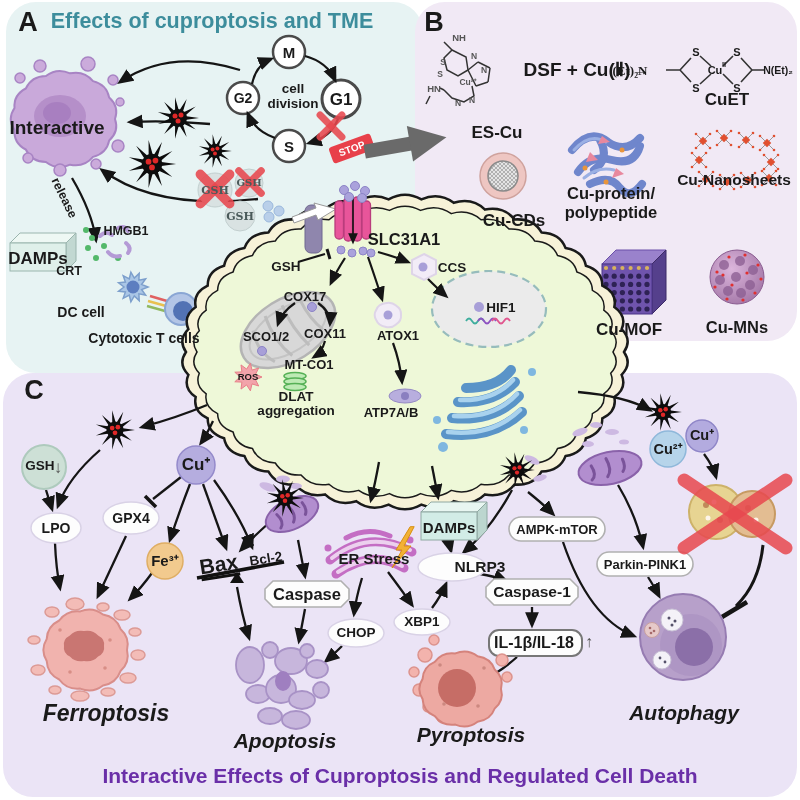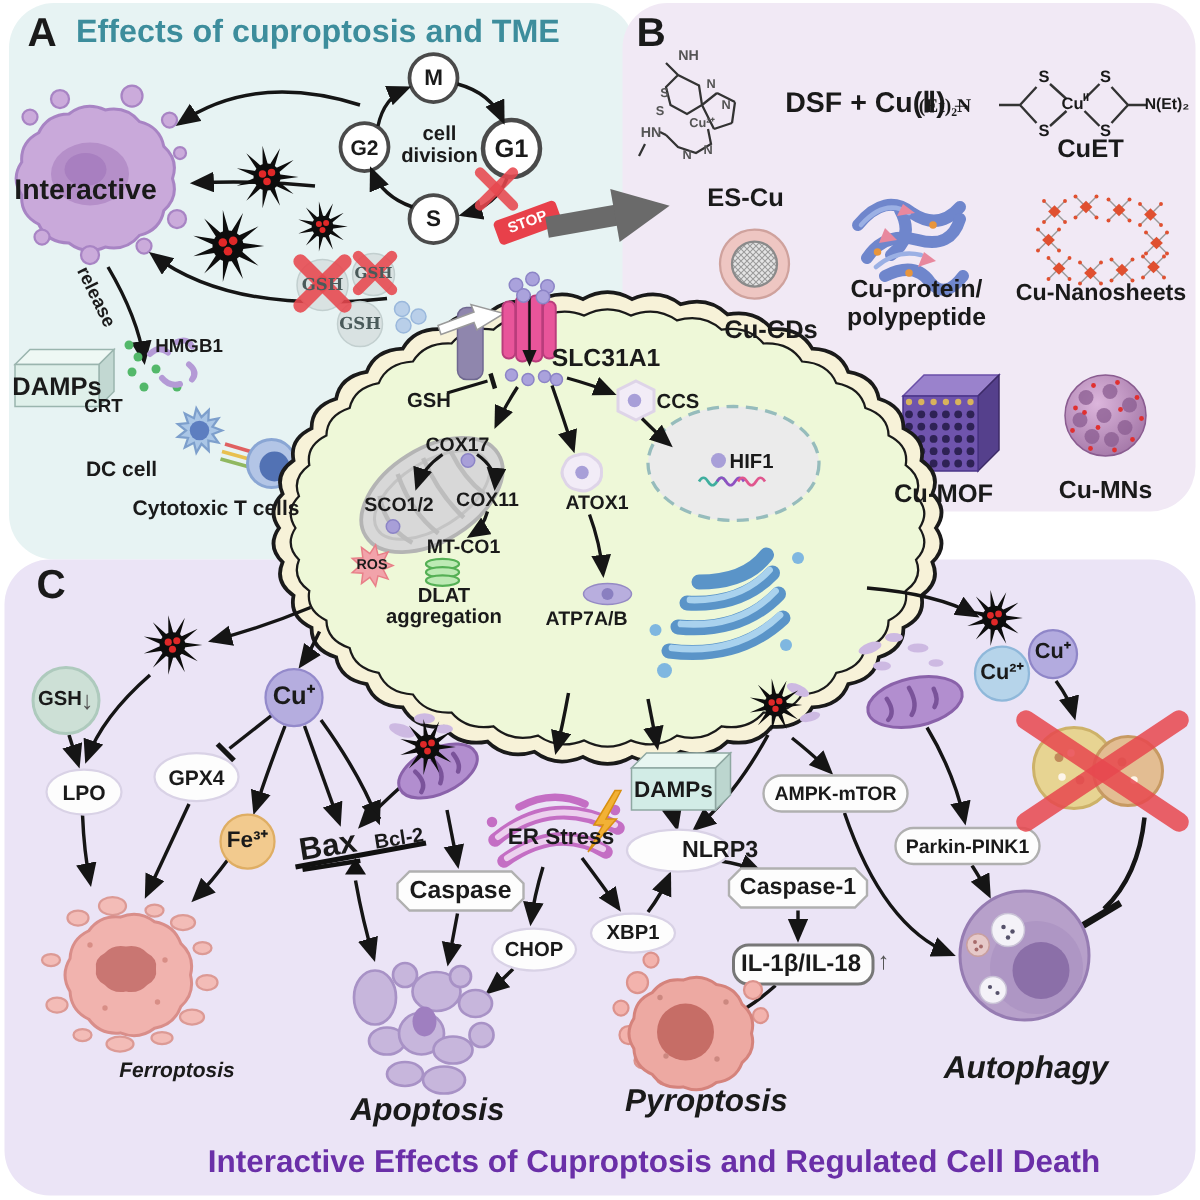--- a/index.html
+++ b/index.html
@@ -9,21 +9,21 @@
   .panelA{left:6px;top:2px;width:417px;height:371px;background:var(--panel-a-bg,#e7f3f3);}
   .panelB{left:415px;top:2px;width:382px;height:339px;background:var(--panel-b-bg,#f1e9f5);}
   .panelC{left:3px;top:373px;width:794px;height:424px;background:var(--panel-c-bg,#ebe4f6);}
   svg#art{position:absolute;left:0;top:0;z-index:2;}
   #labels{position:absolute;left:0;top:0;width:800px;height:800px;z-index:3;pointer-events:none;}
   .lb{position:absolute;transform:translate(-50%,-50%);white-space:nowrap;font-weight:bold;
       color:#1a1a1a;line-height:1;}
   .it{font-style:italic;}
   .titleA{color:var(--title-a,#3d8d9c);}
   .titleB{color:var(--title-b,#7a5276);}
-  .footerT{color:var(--footer,#6a2fa8);margin-left:36px;}
+  .footerT{color:var(--footer,#6a2fa8);}
   .white{color:#fff;}
   .serif{font-family:"DejaVu Serif",serif;color:#4a5a5a;}
   .gray{color:#555;}
   .rot-stop{transform:translate(-50%,-50%) rotate(-20deg);}
   .rot-release{transform:translate(-50%,-50%) rotate(64deg);}
   .rot-bax{transform:translate(-50%,-50%) rotate(-9deg);}
   .und{border-bottom:3px solid #111;padding-bottom:1px;}
 </style>
 </head>
 <body>
@@ -744,21 +744,21 @@
     <span class="lb gray" style="left:440px;top:74px;font-size:8.5px;">S</span>
     <span class="lb gray" style="left:468px;top:82px;font-size:8.5px;">Cu²⁺</span>
     <span class="lb gray" style="left:474px;top:56px;font-size:8.5px;">N</span>
     <span class="lb gray" style="left:484px;top:70px;font-size:8.5px;">N</span>
     <span class="lb gray" style="left:458px;top:103px;font-size:8.5px;">N</span>
     <span class="lb gray" style="left:472px;top:100px;font-size:8.5px;">N</span>
     <span class="lb" style="left:497px;top:132px;font-size:17px;text-align:right;">ES-Cu</span>
     <span class="lb" style="left:514px;top:220px;font-size:17px;">Cu-CDs</span>
     <span class="lb" style="left:611px;top:193px;font-size:16.5px;">Cu-protein/</span>
     <span class="lb" style="left:611px;top:212px;font-size:16.5px;">polypeptide</span>
-    <span class="lb" style="left:734px;top:196px;font-size:15.5px;text-align:center;">Cu-Nanosheets</span>
+    <span class="lb" style="left:734px;top:180px;font-size:15.5px;text-align:center;">Cu-Nanosheets</span>
     <span class="lb" style="left:629px;top:329px;font-size:17px;">Cu-MOF</span>
     <span class="lb" style="left:737px;top:327px;font-size:16.5px;">Cu-MNs</span>
 
     <span class="lb" style="left:404px;top:239px;font-size:16.5px;">SLC31A1</span>
     <span class="lb" style="left:286px;top:267px;font-size:13.5px;">GSH</span>
     <span class="lb" style="left:305px;top:296px;font-size:13px;">COX17</span>
     <span class="lb" style="left:266px;top:336px;font-size:13px;">SCO1/2</span>
     <span class="lb" style="left:325px;top:333px;font-size:13px;">COX11</span>
     <span class="lb" style="left:309px;top:364px;font-size:13px;">MT-CO1</span>
     <span class="lb" style="left:248px;top:377px;font-size:9.5px;">ROS</span>
@@ -784,19 +784,19 @@
     <span class="lb" style="left:422px;top:622px;font-size:13.5px;">XBP1</span>
     <span class="lb" style="left:449px;top:527px;font-size:15px;">DAMPs</span>
     <span class="lb" style="left:480px;top:567px;font-size:15.5px;">NLRP3</span>
     <span class="lb" style="left:557px;top:529px;font-size:13px;">AMPK-mTOR</span>
     <span class="lb" style="left:532px;top:592px;font-size:15.5px;">Caspase-1</span>
     <span class="lb" style="left:534px;top:643px;font-size:16px;">IL-1β/IL-18</span>
     <span class="lb gray" style="left:589px;top:642px;font-size:16px;">↑</span>
     <span class="lb" style="left:645px;top:564px;font-size:13px;">Parkin-PINK1</span>
     <span class="lb" style="left:668px;top:449px;font-size:14.5px;">Cu²⁺</span>
     <span class="lb" style="left:702px;top:435px;font-size:14.5px;">Cu⁺</span>
-    <span class="lb it" style="left:106px;top:713px;font-size:14px;margin-left:12px;">Ferroptosis</span>
+    <span class="lb it" style="left:106px;top:713px;font-size:23px;">Ferroptosis</span>
     <span class="lb it" style="left:285px;top:740px;font-size:21px;">Apoptosis</span>
     <span class="lb it" style="left:471px;top:734px;font-size:21px;">Pyroptosis</span>
     <span class="lb it" style="left:684px;top:712px;font-size:21px;">Autophagy</span>
     <span class="lb footerT" style="left:400px;top:775px;font-size:21px;">Interactive Effects of  Cuproptosis and Regulated Cell Death</span>
   </div>
 </div>
 
 </body></html>

